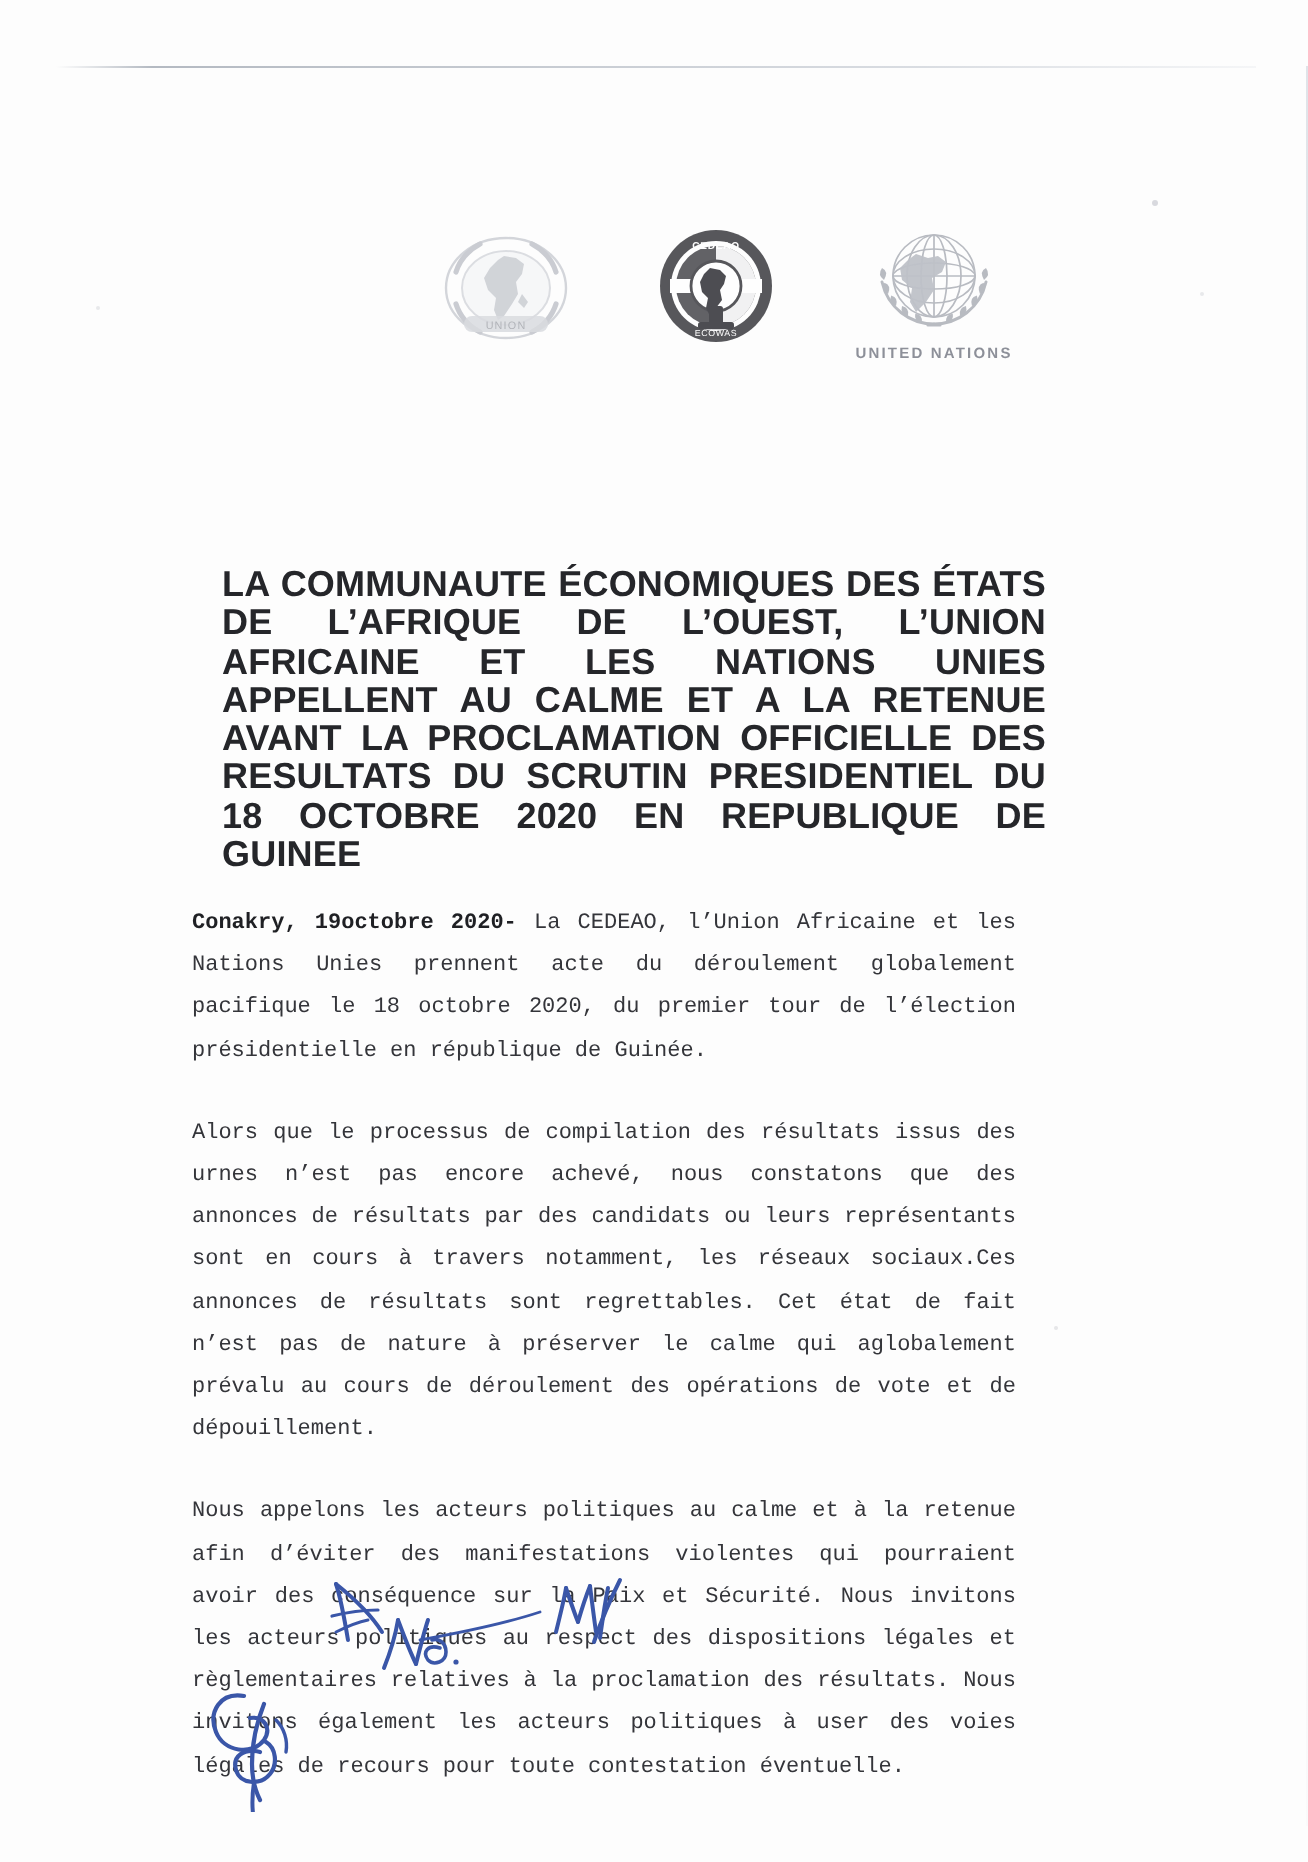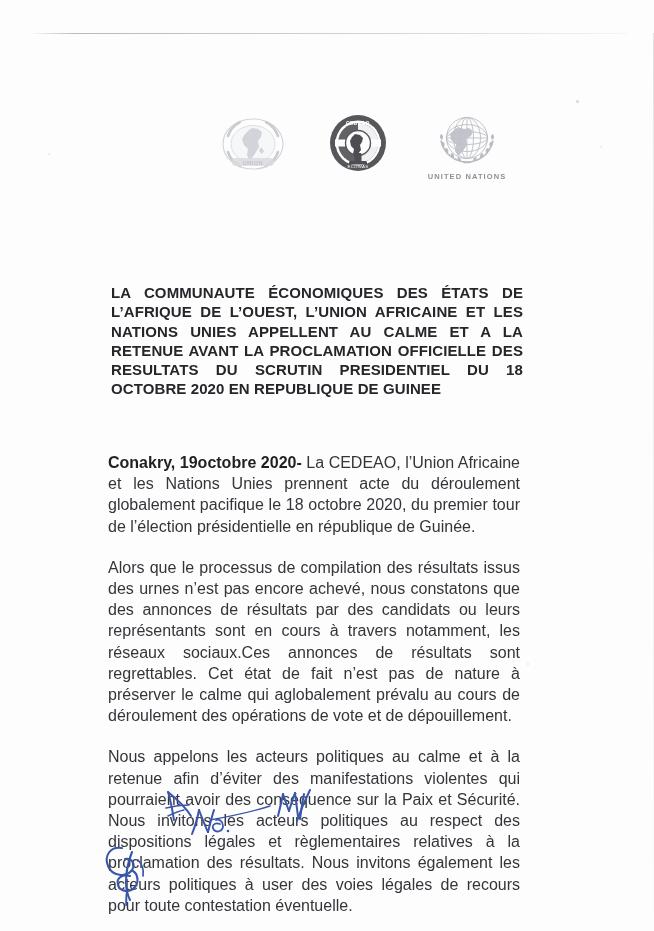--- a/index.html
+++ b/index.html
@@ -80,40 +80,41 @@
     font-weight: 700;
     letter-spacing: 0.45px;
     color: #25262a;
   }
 
   .main-heading {
     position: absolute;
     left: 111px;
     top: 283px;
     width: 412px;
-    font-size: 15px;
+    font-size: 18px;
     font-weight: 700;
     line-height: 19.3px;
     text-align: justify;
     text-align-last: left;
     letter-spacing: 0.1px;
     color: #25262a;
   }
 
   
   .body-block {
     position: absolute;
-    left: 108px;
+    left: 96px;
     top: 452px;
     width: 412px;
-    font-size: 16px;
+    font-size: 11px;
     line-height: 21.2px;
     text-align: justify;
     text-align-last: left;
     color: #34353a;
+    font-family: Liberation Mono, monospace;
   }
   .body-block p {
     margin: 0 0 20px 0;
   }
   .body-block p:last-child { margin-bottom: 0; }
   .dateline { font-weight: 700; color: #1f2024; }
 
   
   .signatures {
     position: absolute;

